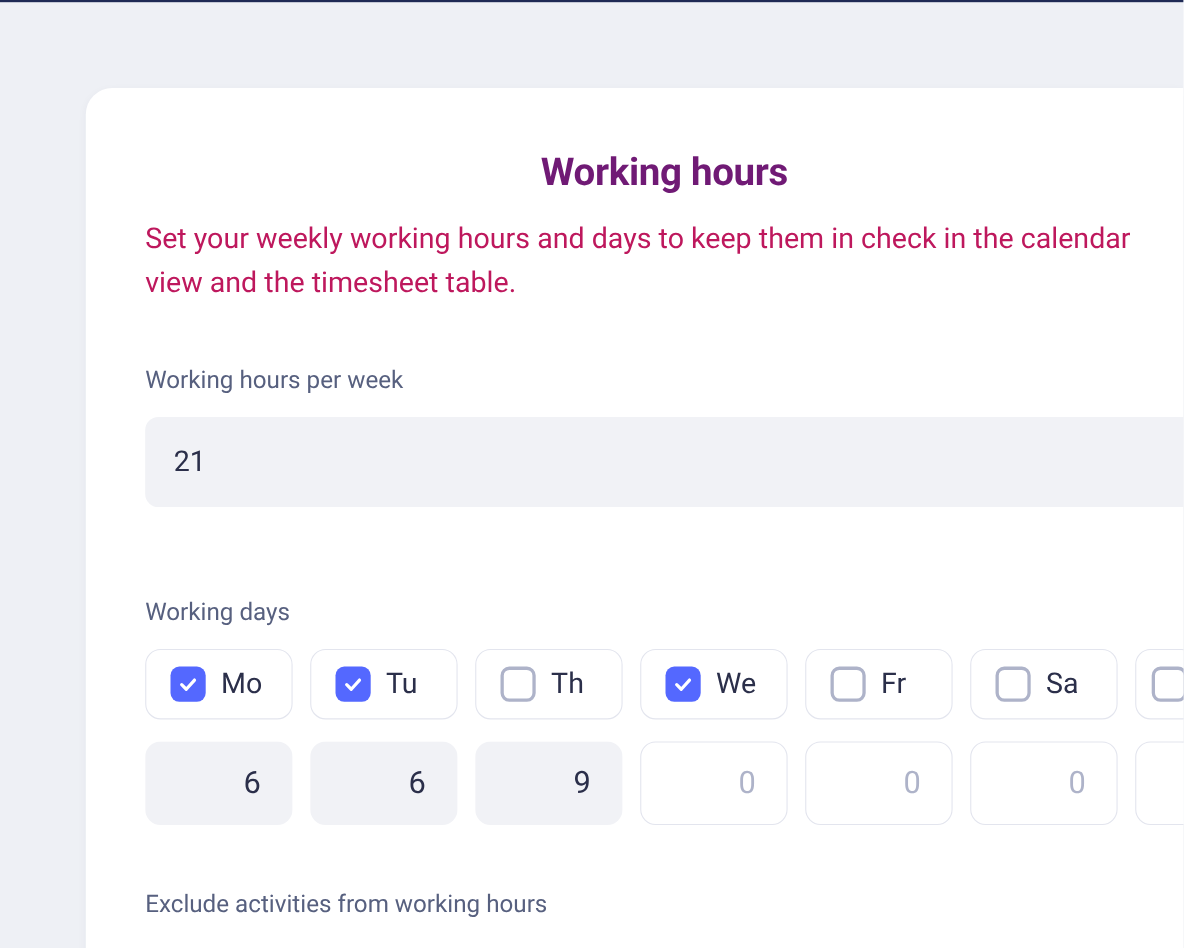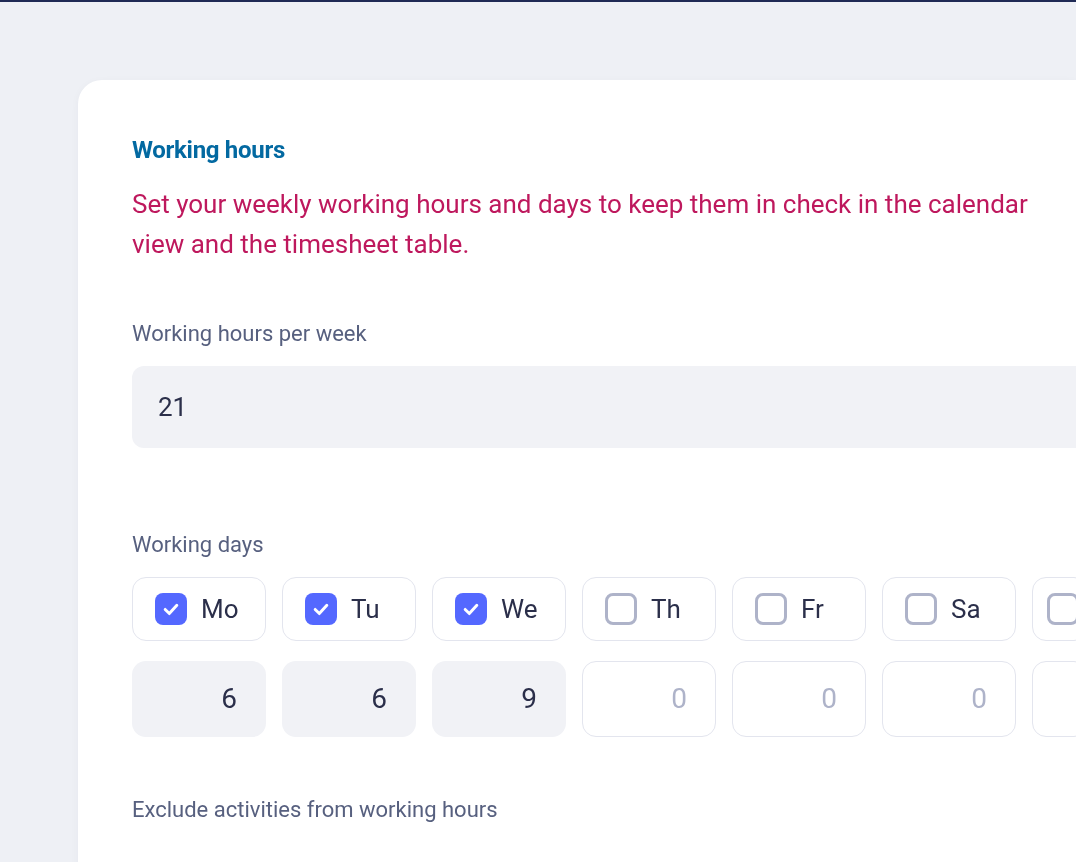--- a/index.html
+++ b/index.html
@@ -28,25 +28,26 @@
       top: 80px;
       left: 78px;
       right: 0;
       background: #ffffff;
       border-radius: 24px 0 0 0;
       padding: 56px 0 56px 54px;
       box-shadow: 0 2px 8px rgba(30,40,80,0.04);
       min-height: 800px;
     }
     .heading {
-      font-size: 24px;
+      font-size: 35px;
       font-weight: 700;
-      color: #0369a1;
+      color: #701a75;
       margin-bottom: 20px;
       letter-spacing: -0.3px;
+      text-align: center;
     }
     .description {
       font-size: 26px;
       line-height: 1.55;
       color: #be185d;
       margin-bottom: 56px;
       max-width: 930px;
     }
     .field-label {
       font-size: 22px;
@@ -168,30 +169,30 @@
     </div>
     <div class="day-chip">
       <div class="checkbox checked">
         <svg viewBox="0 0 24 24" fill="none">
             <path d="M5 12.5L10 17.5L19 7.5" stroke="#ffffff" stroke-width="3.5" stroke-linecap="round" stroke-linejoin="round"></path>
           </svg>
       </div>
       <span class="day-label">Tu</span>
     </div>
     <div class="day-chip">
+      <div class="checkbox unchecked"></div>
+      <span class="day-label">Th</span>
+    </div>
+    <div class="day-chip">
       <div class="checkbox checked">
         <svg viewBox="0 0 24 24" fill="none">
             <path d="M5 12.5L10 17.5L19 7.5" stroke="#ffffff" stroke-width="3.5" stroke-linecap="round" stroke-linejoin="round"></path>
           </svg>
       </div>
       <span class="day-label">We</span>
-    </div>
-    <div class="day-chip">
-      <div class="checkbox unchecked"></div>
-      <span class="day-label">Th</span>
     </div>
     <div class="day-chip">
       <div class="checkbox unchecked"></div>
       <span class="day-label">Fr</span>
     </div>
     <div class="day-chip">
       <div class="checkbox unchecked"></div>
       <span class="day-label">Sa</span>
     </div>
     <div class="day-chip">

